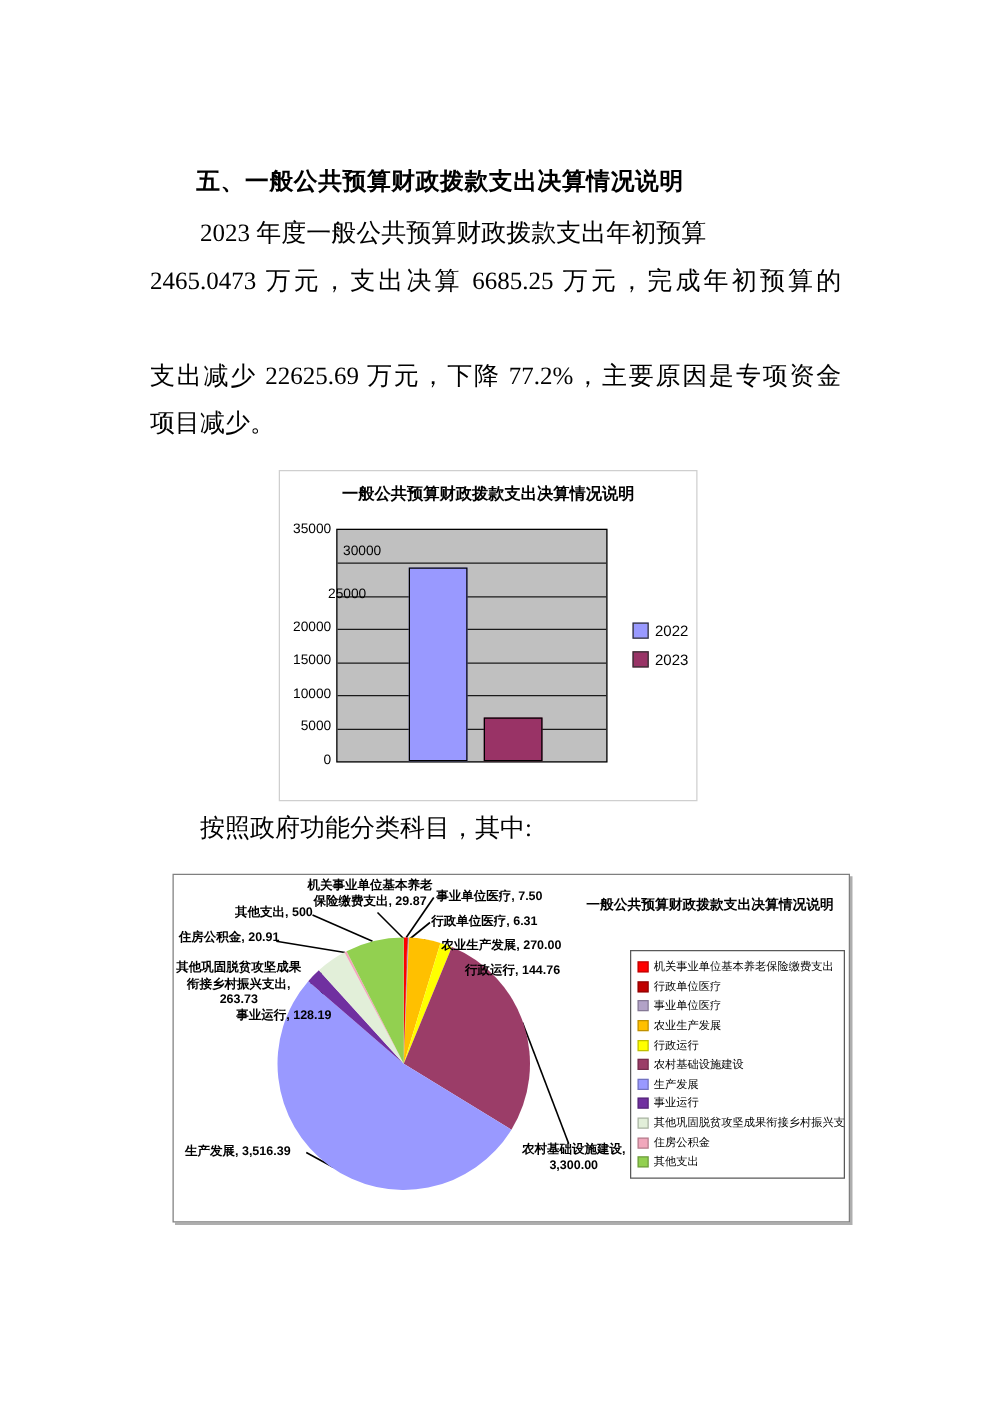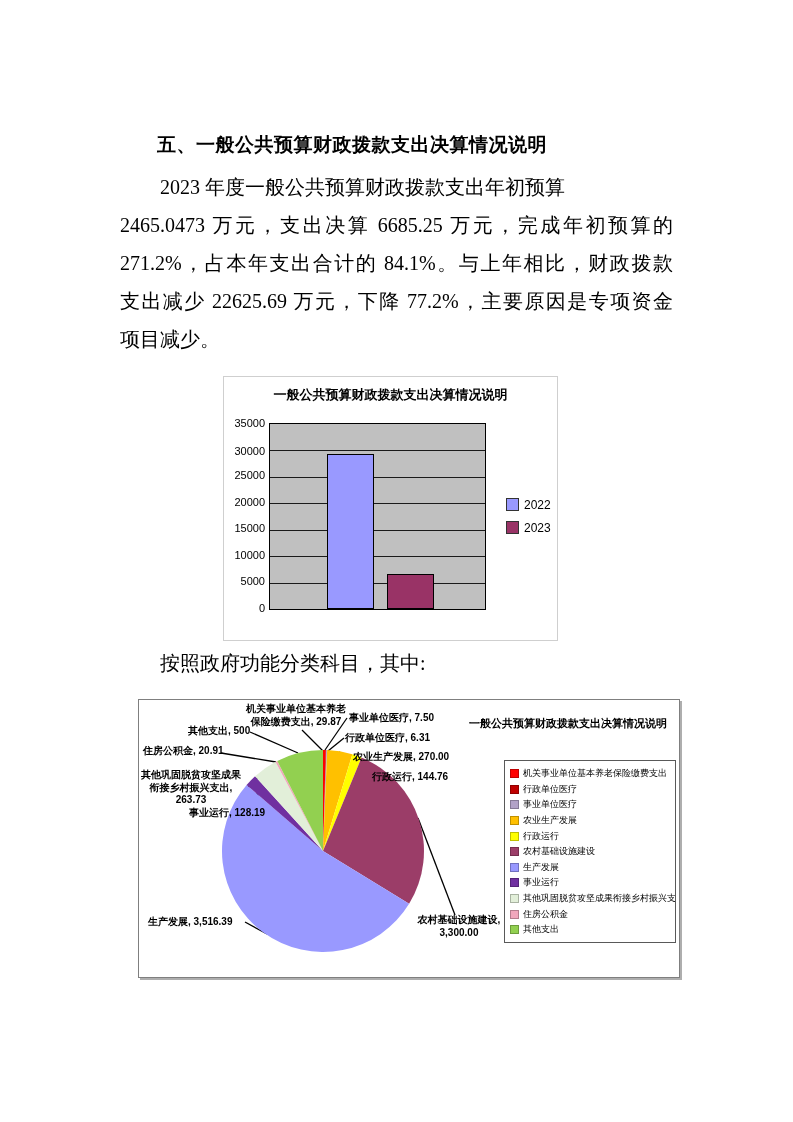--- a/index.html
+++ b/index.html
@@ -88,21 +88,20 @@
 </style>
 </head>
 <body>
 
 <div class="page">
 
   <div class="doc-heading">五、一般公共预算财政拨款支出决算情况说明</div>
 
   <div class="para-line indent" style="top:136px">2023 年度一般公共预算财政拨款支出年初预算</div>
   <div class="para-line justify-full" style="top:174px">2465.0473 万元，支出决算 6685.25 万元，完成年初预算的</div>
-  <div class="para-line justify-full" style="top:212px">271.2%，占本年支出合计的 84.1%。与上年相比，财政拨款</div>
   <div class="para-line justify-full" style="top:250px">支出减少 22625.69 万元，下降 77.2%，主要原因是专项资金</div>
   <div class="para-line" style="top:288px">项目减少。</div>
 
   <div class="bar-chart" id="bar-chart">
     <div class="bar-title">一般公共预算财政拨款支出决算情况说明</div>
     <div class="bar-plot" id="bar-plot">
         <div class="gridline" style="top: 158.571px;"></div>
         <div class="gridline" style="top: 132.143px;"></div>
         <div class="gridline" style="top: 105.714px;"></div>
         <div class="gridline" style="top: 79.2857px;"></div>
@@ -110,22 +109,22 @@
         <div class="gridline" style="top: 26.4286px;"></div>
         <div class="bar" style="left: 57px; width: 47px; height: 154.929px; top: 30.0707px; background: rgb(153, 153, 255);"></div>
         <div class="bar" style="left: 117px; width: 47px; height: 35.3363px; top: 149.664px; background: rgb(153, 51, 102);"></div>
       </div>
     <div id="bar-yticks">
         <div class="bar-ytick" style="top: 224.5px;">0</div>
         <div class="bar-ytick" style="top: 198.071px;">5000</div>
         <div class="bar-ytick" style="top: 171.643px;">10000</div>
         <div class="bar-ytick" style="top: 145.214px;">15000</div>
         <div class="bar-ytick" style="top: 118.786px;">20000</div>
-        <div class="bar-ytick" style="top: 92.3571px;">25000</div>
-        <div class="bar-ytick" style="top: 68px;">30000</div>
+        <div class="bar-ytick" style="top: 92.3571px; padding-left: 28px;">25000</div>
+        <div class="bar-ytick" style="top: 58px; padding-left: 40px;">30000</div>
         <div class="bar-ytick" style="top: 39.5px;">35000</div>
       </div>
     <div class="bar-legend" id="bar-legend">
         <div class="bar-legend-row">
           <span class="bar-legend-swatch" style="background: rgb(153, 153, 255);"></span>
           <span class="bar-legend-label">2022</span>
         </div>
         <div class="bar-legend-row">
           <span class="bar-legend-swatch" style="background: rgb(153, 51, 102);"></span>
           <span class="bar-legend-label">2023</span>

